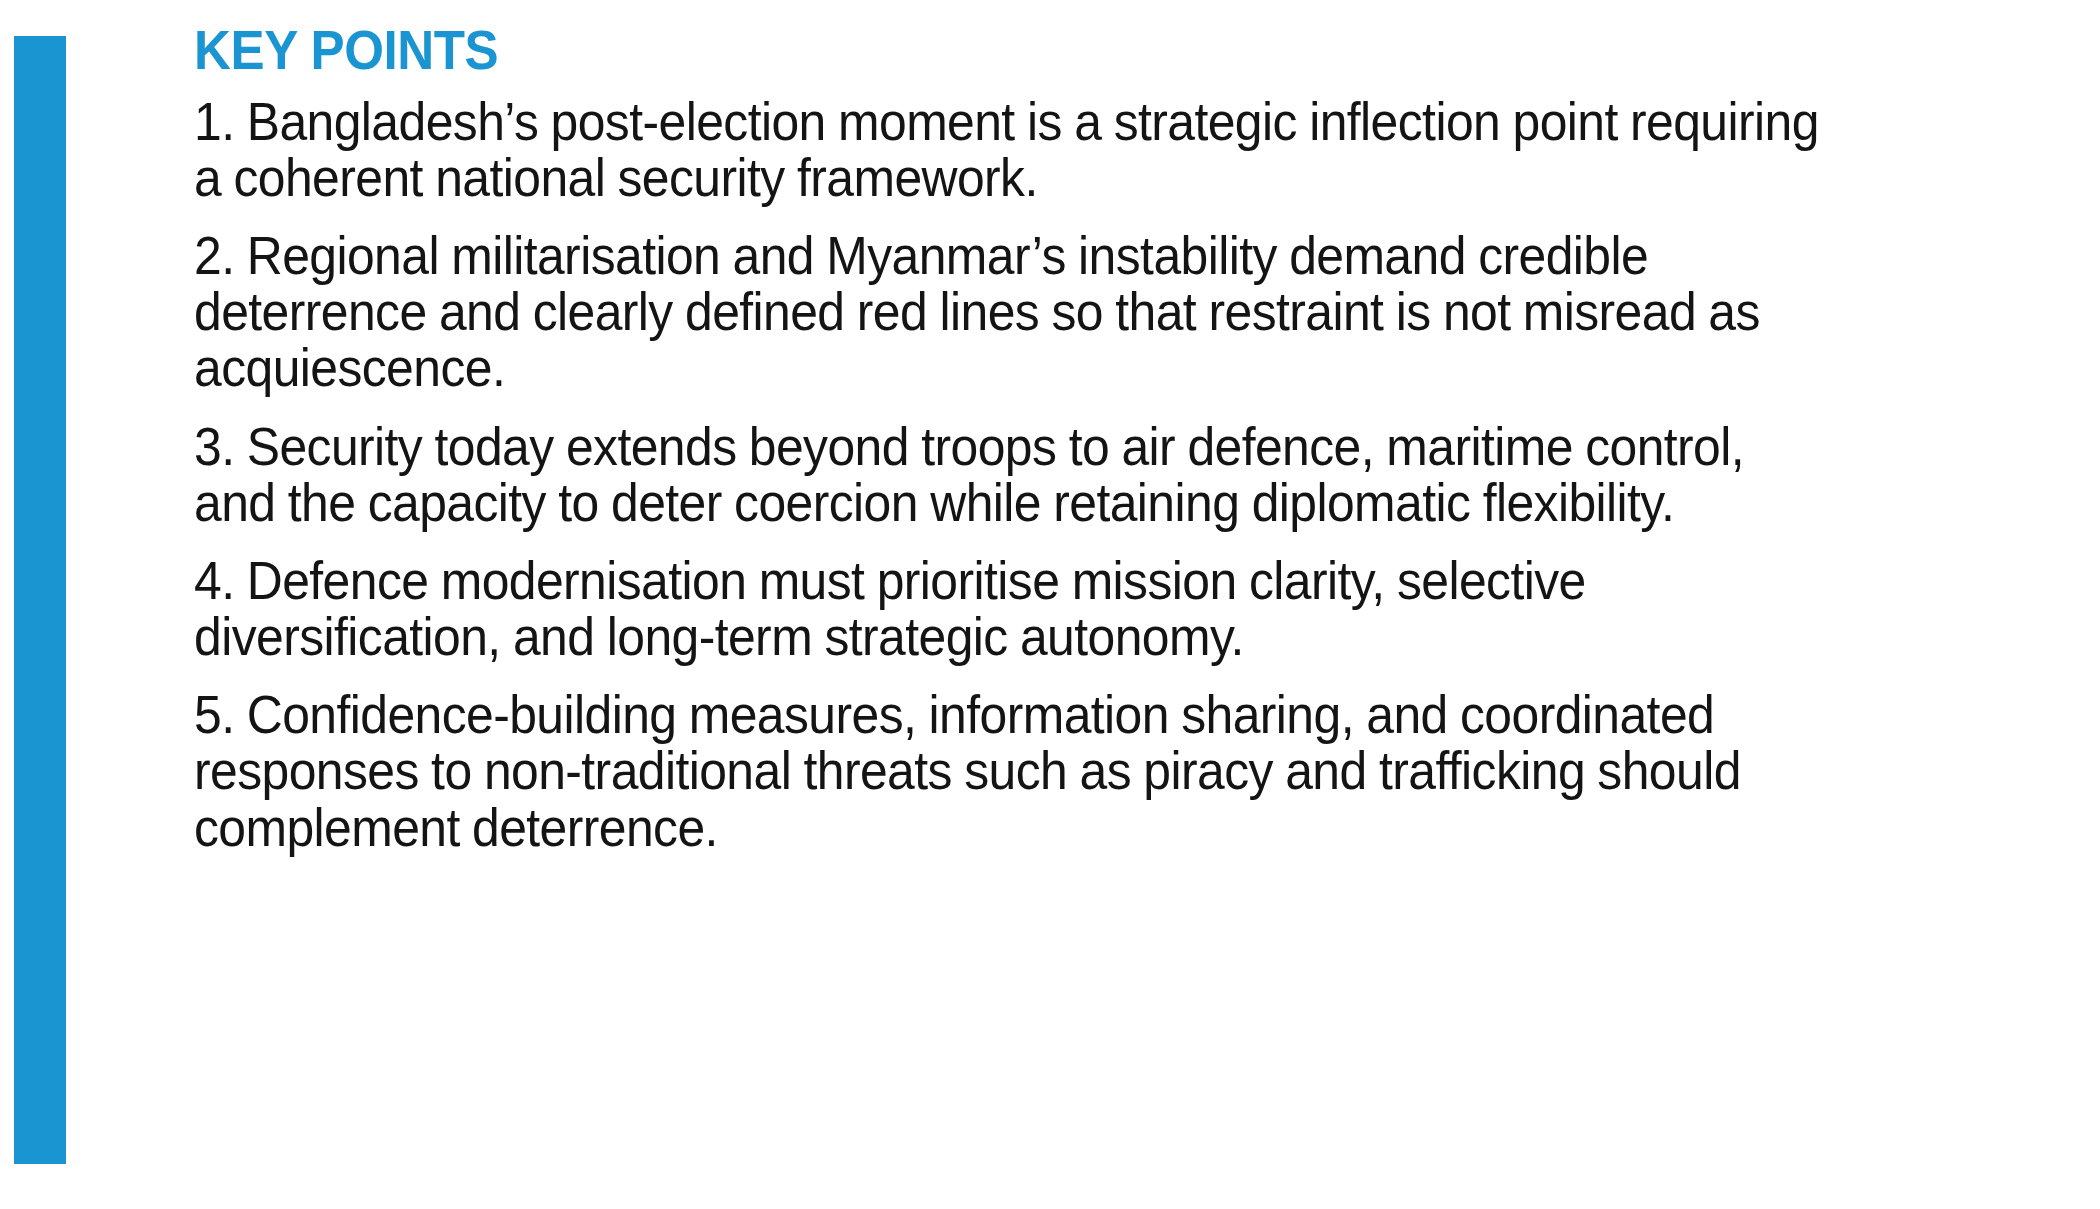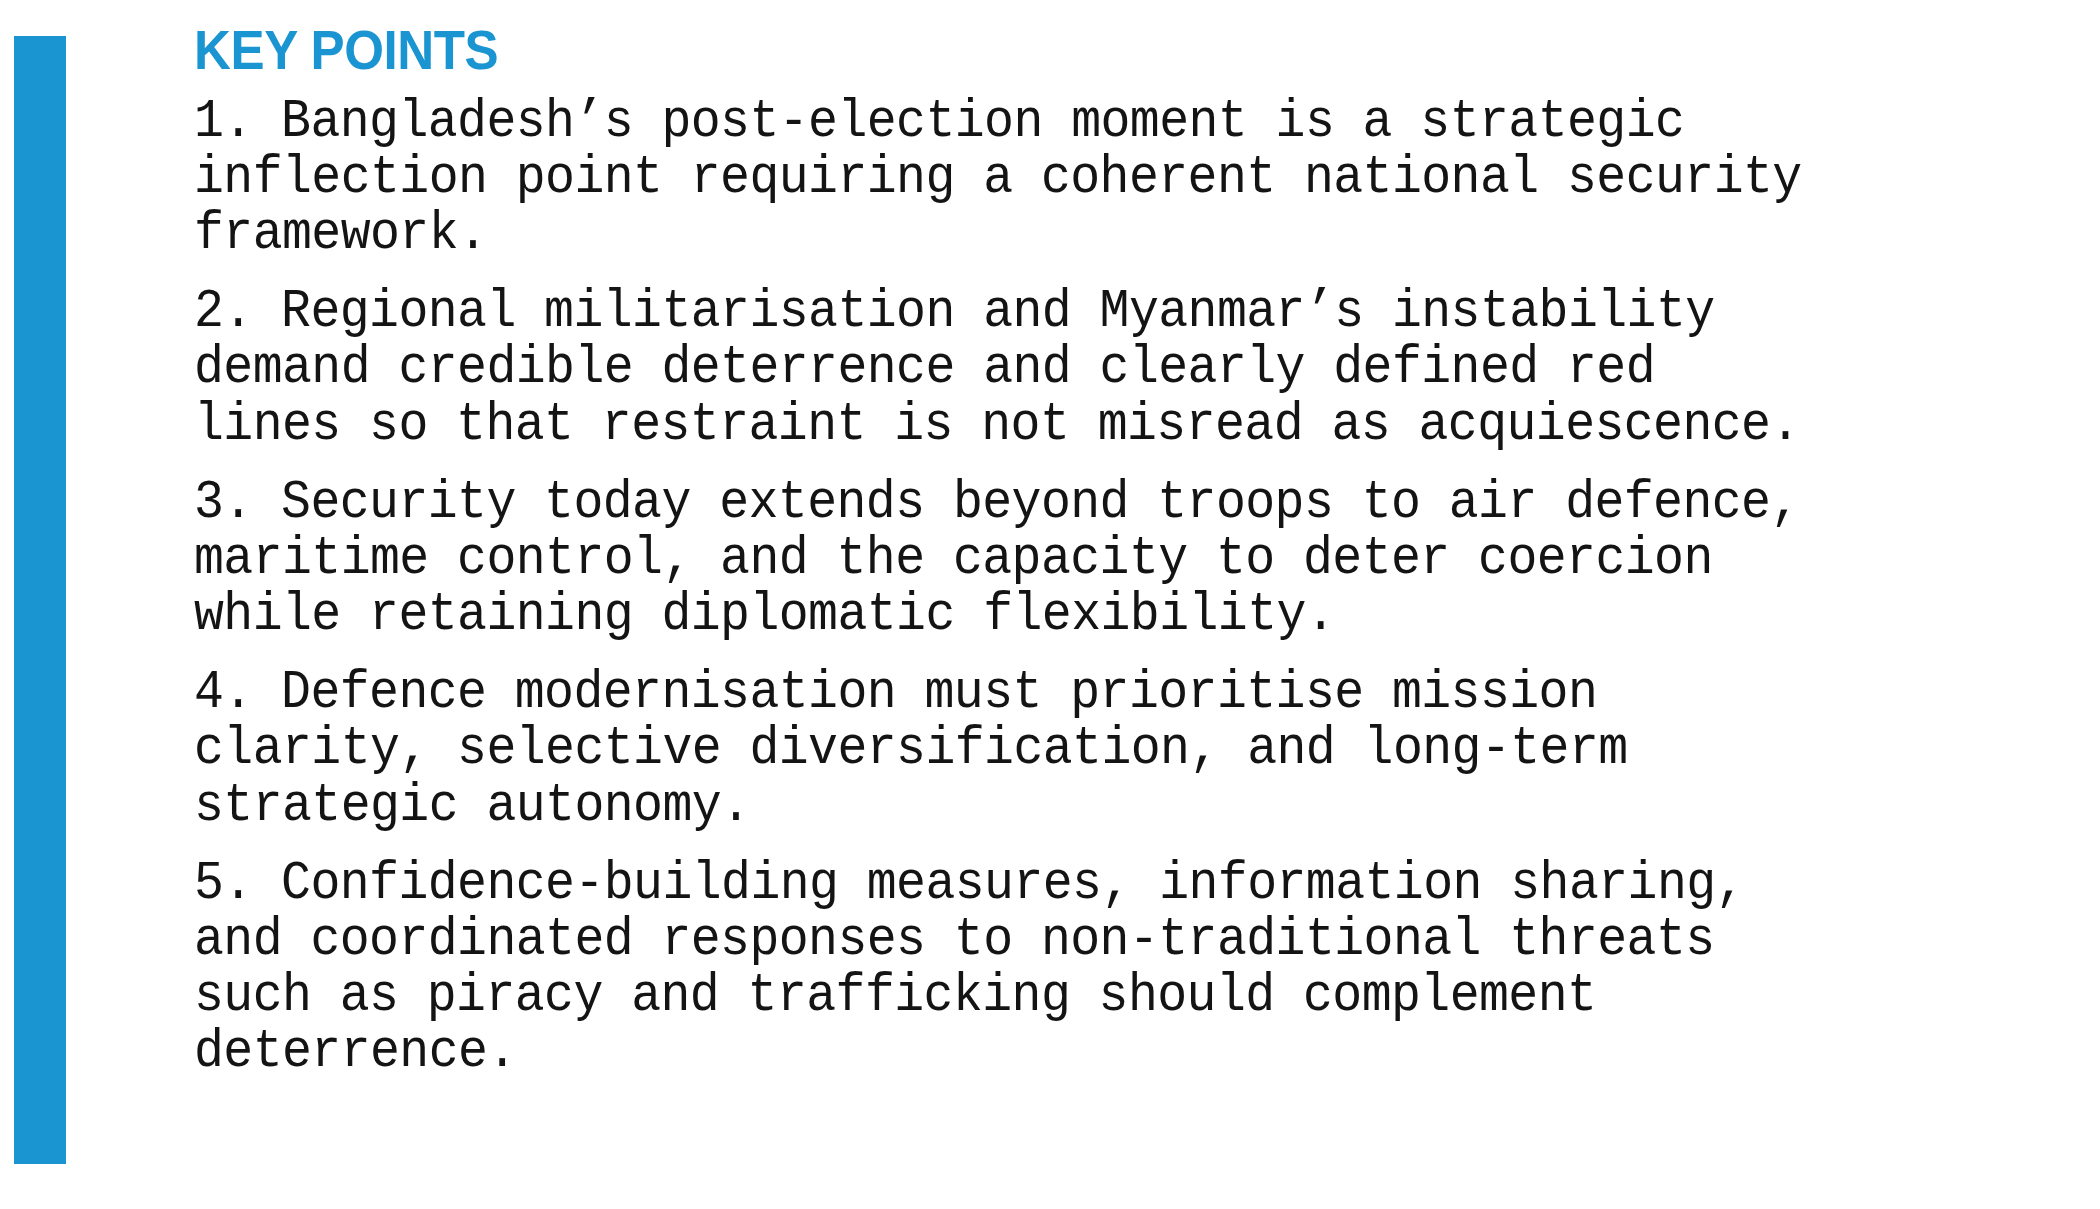--- a/index.html
+++ b/index.html
@@ -43,21 +43,20 @@
     line-height: 1.05;
     margin: 0 0 14px 0;
     font-stretch: condensed;
     transform: scaleX(0.93);
     transform-origin: left top;
   }
   .points {
     margin: 0;
     padding: 0;
     list-style: none;
-    font-family: Liberation Mono, monospace;
   }
   .point {
     font-size: 53px;
     line-height: 1.06;
     color: #141414;
     margin: 0 0 22px 0;
     letter-spacing: -0.6px;
     transform: scaleX(0.94);
     transform-origin: left top;
     word-spacing: -1px;

